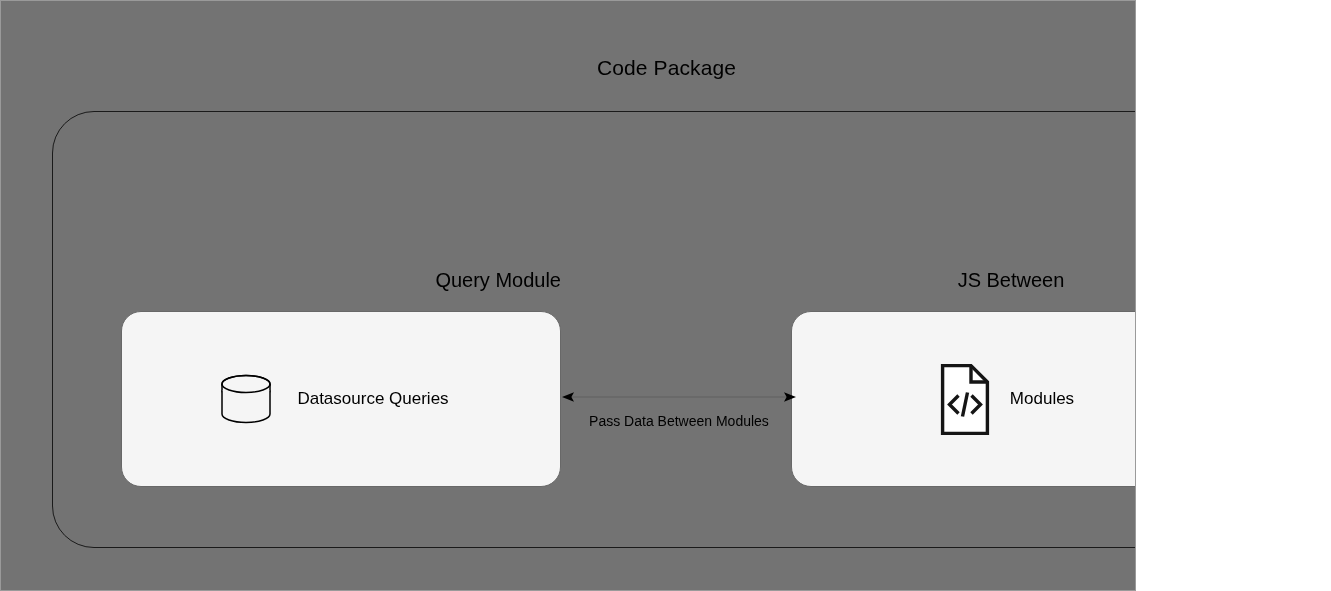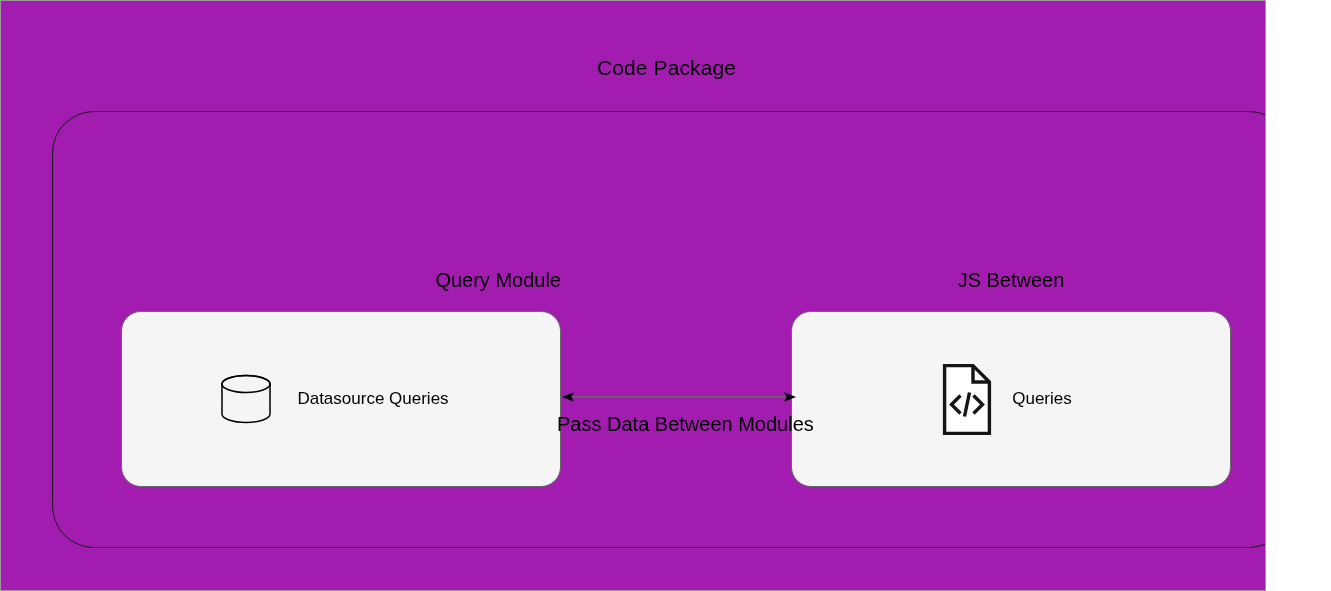--- a/index.html
+++ b/index.html
@@ -5,23 +5,23 @@
   html, body {
     margin: 0;
     padding: 0;
     background: #ffffff;
   }
   body {
     font-family: "Liberation Sans", sans-serif;
   }
   #canvas {
     position: relative;
-    width: 1266px;
+    width: 1136px;
     height: 591px;
-    background: #a21caf;
+    background: #737373;
     border: 1px solid #9a9a9a;
     box-sizing: border-box;
     overflow: hidden;
   }
 
   
   .package-box {
     position: absolute;
     left: 51px;
     top: 110px;
@@ -99,21 +99,21 @@
     top: 376px;
     width: 244px;
     height: 44px;
   }
   .connector-label {
     position: absolute;
     left: 556px;
     top: 412px;
     width: 244px;
     text-align: center;
-    font-size: 20px;
+    font-size: 14px;
     color: #000000;
     white-space: nowrap;
   }
 </style>
 </head>
 <body>
 
 <div id="canvas">
 
   <div class="package-title">Code Package</div>
@@ -142,21 +142,21 @@
     <div class="node-inner js">
       <span class="icon-wrap">
         <svg width="50" height="73" viewBox="0 0 50 73" fill="none">
           <path d="M2.6 2.6 L31 2.6 L47.4 19 L47.4 70.4 L2.6 70.4 Z" stroke="#151515" stroke-width="3.4" stroke-linejoin="miter" fill="#ffffff"></path>
           <path d="M31 2.6 L31 19 L47.4 19" stroke="#151515" stroke-width="3.4" stroke-linejoin="miter" fill="none"></path>
           <path d="M18.5 32.5 L9.5 41.5 L18.5 50.5" stroke="#151515" stroke-width="3.4" stroke-linecap="butt" stroke-linejoin="miter" fill="none"></path>
           <path d="M31.5 32.5 L40.5 41.5 L31.5 50.5" stroke="#151515" stroke-width="3.4" stroke-linecap="butt" stroke-linejoin="miter" fill="none"></path>
           <path d="M27.5 29.5 L22.5 53.5" stroke="#151515" stroke-width="3.4" stroke-linecap="butt" fill="none"></path>
         </svg>
       </span>
-      <span class="node-label">Queries</span>
+      <span class="node-label">Modules</span>
     </div>
   </div>
 
   <div class="connector">
     <svg width="244" height="44" viewBox="0 0 244 44" fill="none">
       <line x1="14" y1="20" x2="230" y2="20" stroke="#666666" stroke-width="1.6"></line>
       <path d="M5 20 L17 15.2 L14.4 20 L17 24.8 Z" fill="#000000"></path>
       <path d="M239 20 L227 15.2 L229.6 20 L227 24.8 Z" fill="#000000"></path>
     </svg>
   </div>

